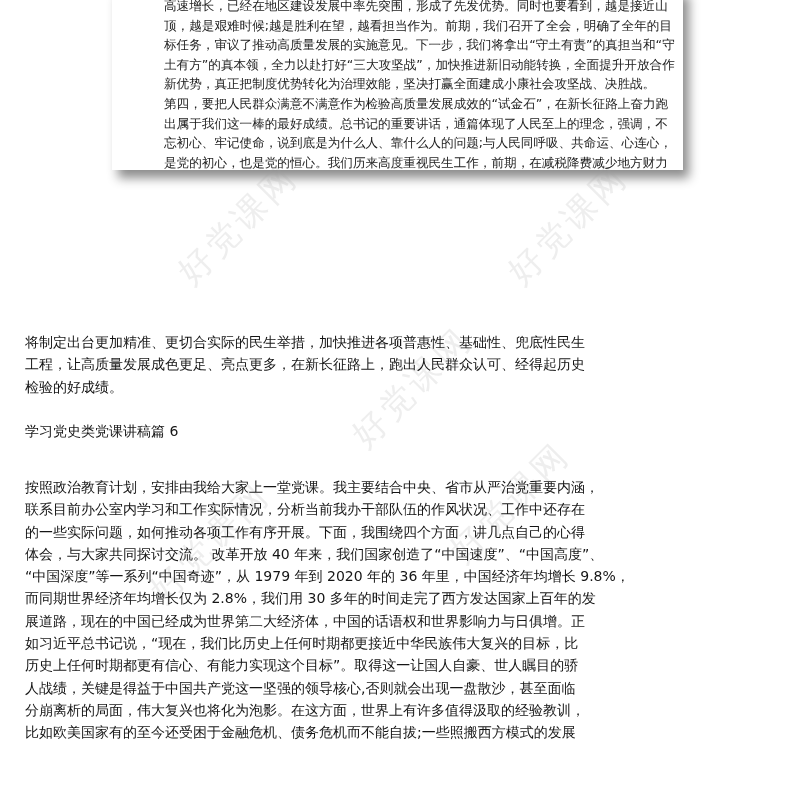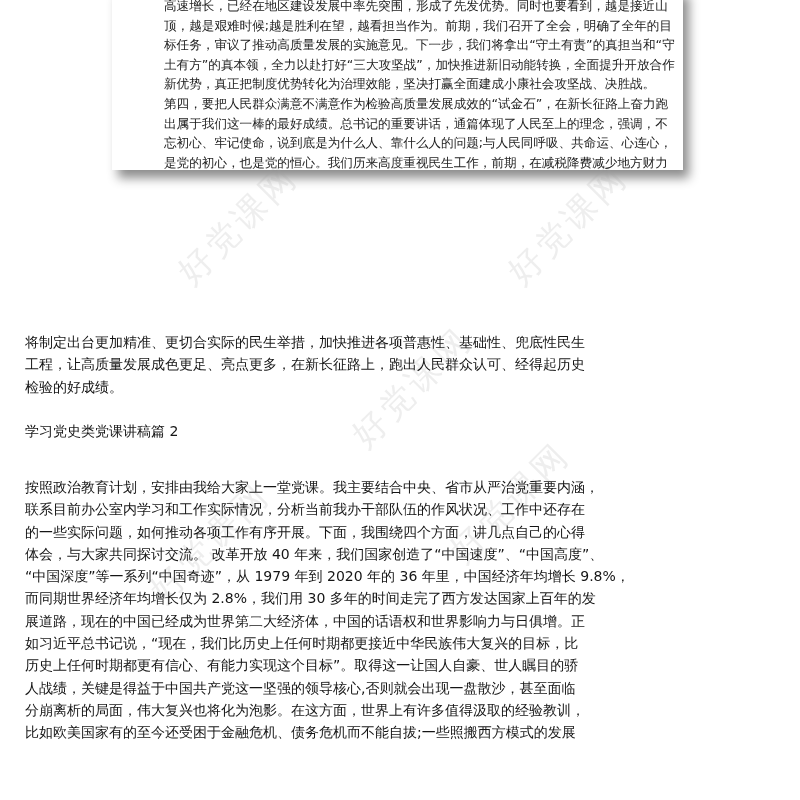--- a/index.html
+++ b/index.html
@@ -49,21 +49,21 @@
 
 <span class="wm" style="left:168px; top:262px;">好党课网</span>
 <span class="wm" style="left:498px; top:262px;">好党课网</span>
 <span class="wm" style="left:342px; top:425px;">好党课网</span>
 <span class="wm" style="left:440px; top:540px;">好党课网</span>
 <span class="wm" style="left:140px; top:580px;">好党课网</span>
 
 <div class="body-text" style="top:331px;">将制定出台更加精准、更切合实际的民生举措，加快推进各项普惠性、基础性、兜底性民生
 工程，让高质量发展成色更足、亮点更多，在新长征路上，跑出人民群众认可、经得起历史
 检验的好成绩。</div>
-<div class="body-text" style="top:420px;">学习党史类党课讲稿篇 2</div>
+<div class="body-text" style="top:420px;">学习党史类党课讲稿篇 6</div>
 <div class="body-text" style="top:476px;">按照政治教育计划，安排由我给大家上一堂党课。我主要结合中央、省市从严治党重要内涵，
 联系目前办公室内学习和工作实际情况，分析当前我办干部队伍的作风状况、工作中还存在
 的一些实际问题，如何推动各项工作有序开展。下面，我围绕四个方面，讲几点自己的心得
 体会，与大家共同探讨交流。 改革开放 40 年来，我们国家创造了“中国速度”、“中国高度”、
 “中国深度”等一系列“中国奇迹”，从 1979 年到 2020 年的 36 年里，中国经济年均增长 9.8%，
 而同期世界经济年均增长仅为 2.8%，我们用 30 多年的时间走完了西方发达国家上百年的发
 展道路，现在的中国已经成为世界第二大经济体，中国的话语权和世界影响力与日俱增。正
 如习近平总书记说，“现在，我们比历史上任何时期都更接近中华民族伟大复兴的目标，比
 历史上任何时期都更有信心、有能力实现这个目标”。取得这一让国人自豪、世人瞩目的骄
 人战绩，关键是得益于中国共产党这一坚强的领导核心,否则就会出现一盘散沙，甚至面临

